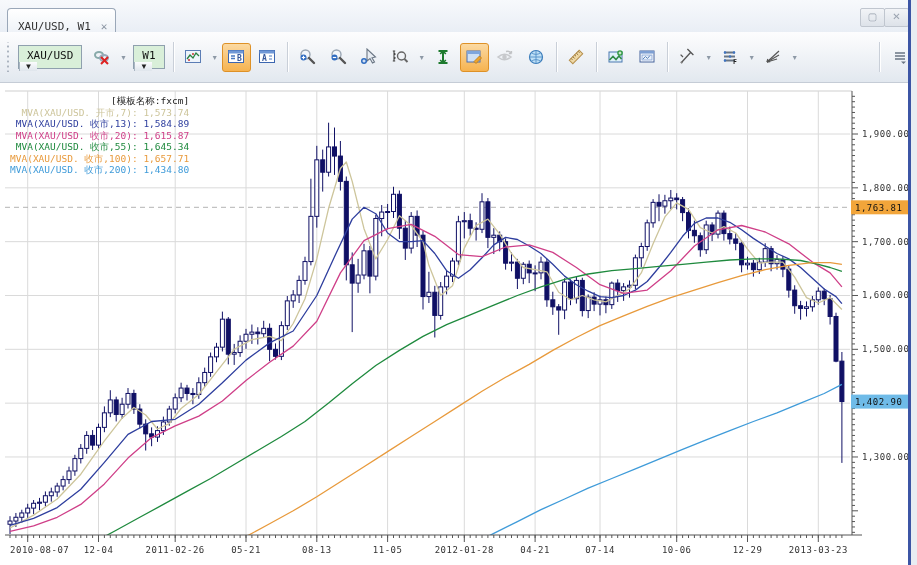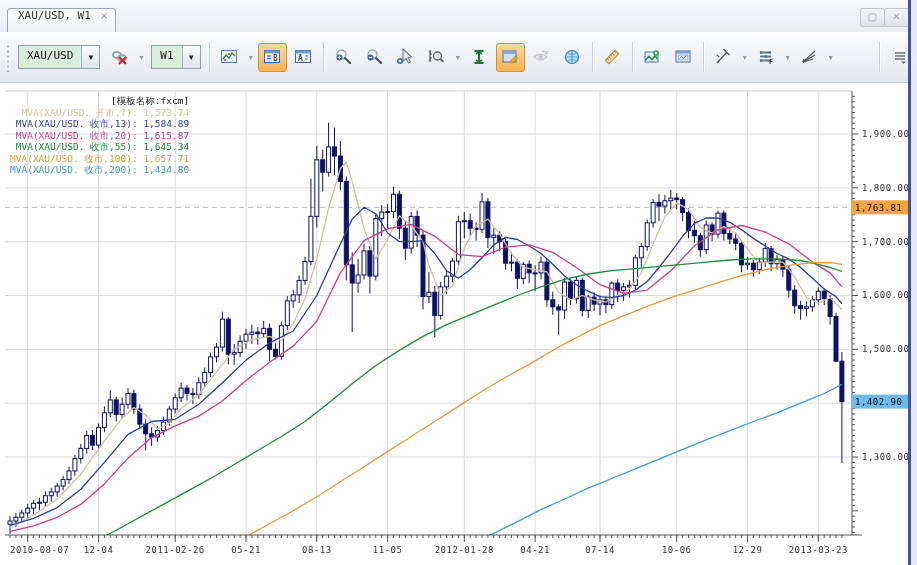--- a/index.html
+++ b/index.html
@@ -3,35 +3,35 @@
 <meta charset="utf-8">
 <style>
   html,body{margin:0;padding:0;background:#fff;}
   #app{position:relative;width:917px;height:565px;overflow:hidden;
        font-family:"Liberation Sans",sans-serif;background:#fff;}
   
   #tabbar{position:absolute;left:0;top:0;width:917px;height:32px;
     background:linear-gradient(#f7f9fc,#e9eef5);border-bottom:1px solid #b9c2cf;}
   #tab{position:absolute;left:7px;top:8px;height:24px;padding:0 8px 0 10px;
     background:linear-gradient(#ffffff,#eef2f7);border:1px solid #9aa7b8;border-bottom:none;
-    border-radius:4px 4px 0 0;display:flex;align-items:flex-start;gap:10px;
+    border-radius:4px 4px 0 0;display:flex;align-items:flex-end;gap:10px;
     font-family:"DejaVu Sans Mono",monospace;font-size:11px;color:#333;}
   #tab .x{color:#8a94a2;font-size:11px;font-weight:bold;cursor:default;}
   .winbtn{position:absolute;top:8px;width:23px;height:17px;
     background:linear-gradient(#f2f4f7,#dde2e9);border:1px solid #c0c6cf;border-radius:2px;
     color:#9aa3af;font-size:10px;line-height:15px;text-align:center;}
   
   #toolbar{position:absolute;left:0;top:32px;width:917px;height:51px;
     background:linear-gradient(#fdfdfe,#e2e8ef);border-bottom:1px solid #c5ccd6;
     display:flex;align-items:center;padding:0 2px;box-sizing:border-box;}
   .grip{width:6px;height:30px;margin:0 3px;
     background-image:radial-gradient(circle,#aab3bf 1px,transparent 1.2px);
     background-size:4px 5px;background-position:1px 2px;}
   .combo{height:22px;display:flex;align-items:stretch;border:1px solid #8fa0ae;
-    background:#d9efd9;margin:0 4px;}
+    background:#d9efd9;margin:0 4px;flex-direction:column;}
   .combo .lbl{padding:3px 8px 0 8px;font-family:"DejaVu Sans Mono",monospace;
     font-size:11px;color:#111;}
   .combo .arr{width:17px;background:linear-gradient(#fbfcfd,#dfe5ec);
     border-left:1px solid #a9b6c2;display:flex;align-items:center;justify-content:center;
     font-size:8px;color:#222;}
   .tbtn{width:27px;height:27px;margin:0 1px;border:1px solid transparent;border-radius:3px;
     display:flex;align-items:center;justify-content:center;background:transparent;}
   .tbtn.active{background:linear-gradient(#fbd9a2,#f6b350);border-color:#de9127;}
   .tbtn.disabled{opacity:.5;filter:grayscale(.8);}
   .tsep{width:1px;height:30px;background:#c9cfd8;margin:0 4px;

